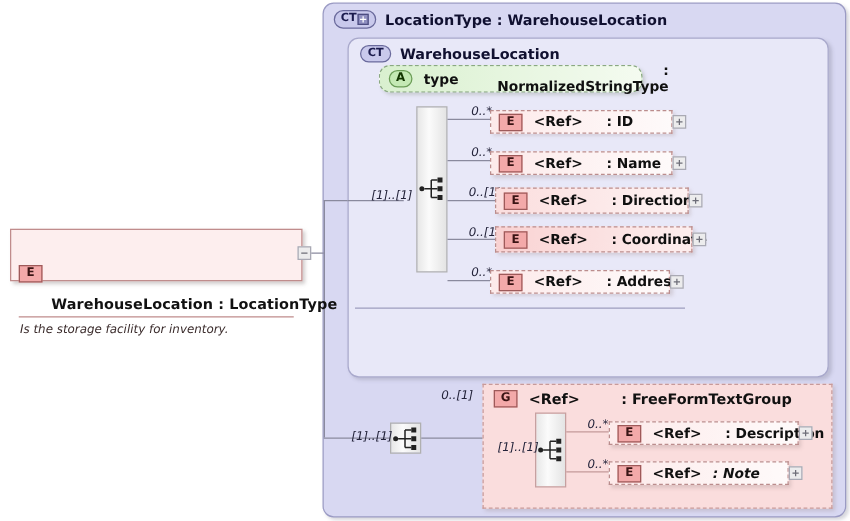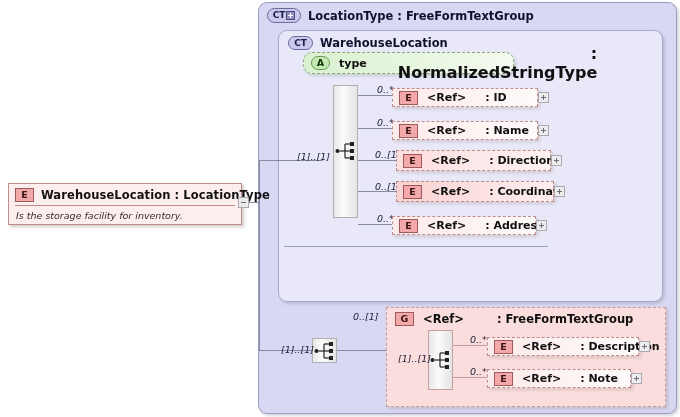--- a/index.html
+++ b/index.html
@@ -60,20 +60,21 @@
     font-size: 9.5px;
     font-style: italic;
     color: #3a2b2b;
     font-family: "DejaVu Sans", "Liberation Sans", sans-serif;
   }
   .e-title {
     font-size: 11.5px;
     font-weight: bold;
     letter-spacing: 0.1px;
     white-space: nowrap;
+    margin-top: 48px;
   }
 
   
   .badge {
     display: inline-flex;
     align-items: center;
     justify-content: center;
     font-size: 9.5px;
     font-weight: bold;
     line-height: 1;
@@ -180,21 +181,21 @@
     padding-left: 7px;
     gap: 9px;
     box-shadow: 2px 2px 3px rgba(130,140,125,0.3);
   }
   .attr-name {
     font-size: 11px;
     font-weight: bold;
     color: #101010;
   }
   .attr-type {
-    font-size: 16px;
+    font-size: 11px;
     font-weight: bold;
     color: #101010;
     text-align: right;
   }
 
   
   .refbox {
     position: absolute;
     box-sizing: border-box;
     display: flex;
@@ -312,21 +313,21 @@
 <body>
 
 <div id="canvas">
 
   <div class="ct-outer" style="left:258px; top:2px; width:419px; height:412px;">
     <div class="hdr">
       <span class="badge badge-ctplus">
         <span>CT</span>
           <span class="plusglyph"></span>
       </span>
-      <span class="ct-title">LocationType : FreeFormTextGroup</span>
+      <span class="ct-title">LocationType : WarehouseLocation</span>
     </div>
   </div>
 
   <div class="ct-inner" style="left:278px; top:30px; width:385px; height:272px;">
     <div class="hdr">
       <span class="badge badge-ct">CT</span>
       <span class="ct-title">WarehouseLocation</span>
     </div>
   </div>
 
@@ -456,21 +457,21 @@
     <span class="ref-label">&lt;Ref&gt;</span>
     <span class="ref-type" style="margin-left:10px;">: Description</span>
   </div>
   <div class="expander" style="left:639px; top:341px;"></div>
 
   <div class="ln-h pink" style="left:453px; top:377px; width:38px;"></div>
   <div class="card" style="left:470px; top:366px;">0..*</div>
   <div class="refbox lightfill" style="left:487px; top:369px; width:144px; height:19px;">
     <span class="badge badge-e">E</span>
     <span class="ref-label">&lt;Ref&gt;</span>
-    <span class="ref-type" style="margin-left:10px;">: Note</span>
+    <span class="ref-type" style="font-style:italic;">: Note</span>
   </div>
   <div class="expander" style="left:631px; top:373px;"></div>
 
   <div class="elembox" style="left:8px; top:183px; width:234px; height:42px;">
     <div class="row1">
       <span class="badge badge-e">E</span>
       <span class="e-title">WarehouseLocation : LocationType</span>
     </div>
     <div class="sep"></div>
     <div class="doc">Is the storage facility for inventory.</div>

